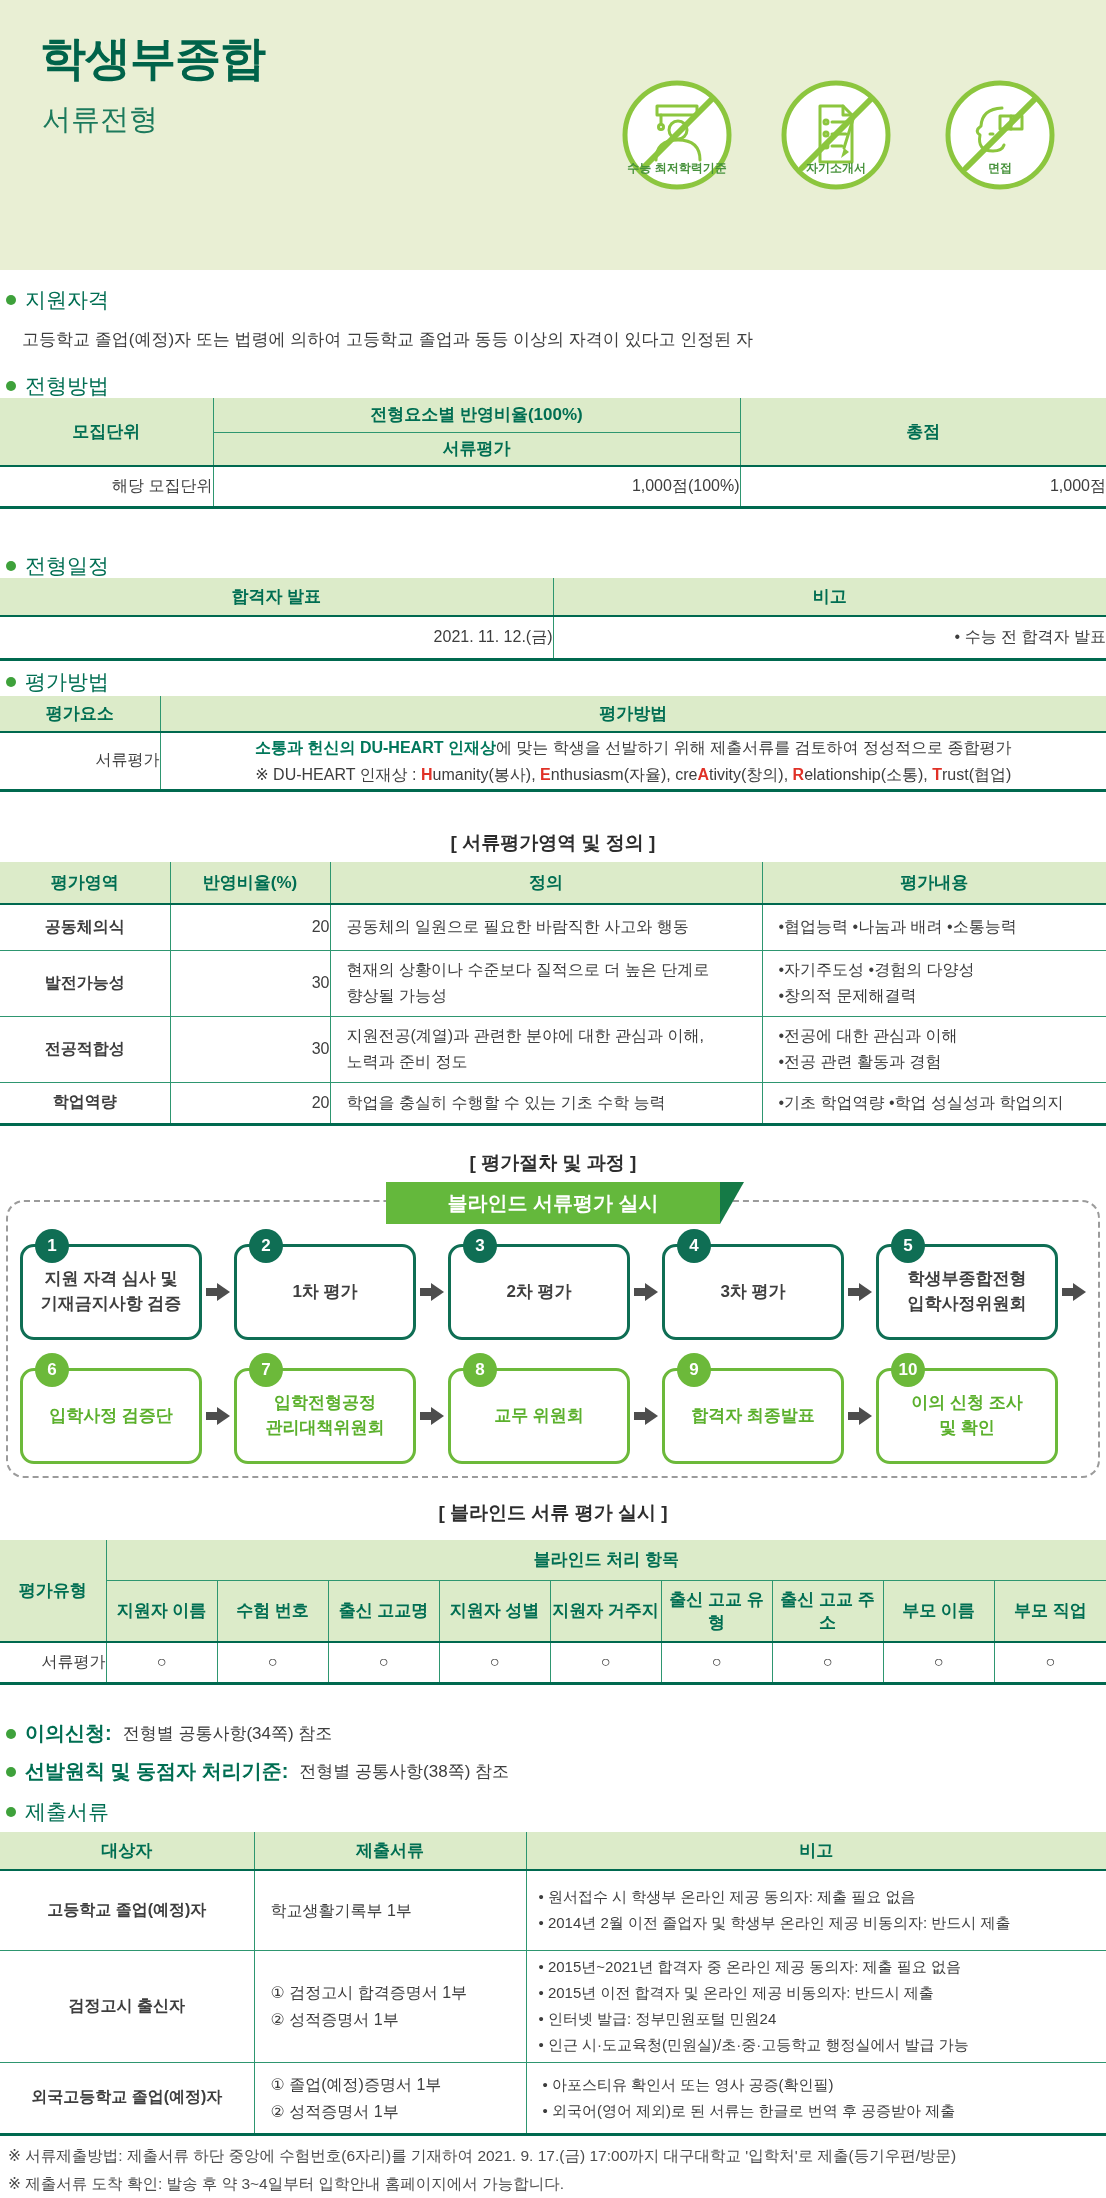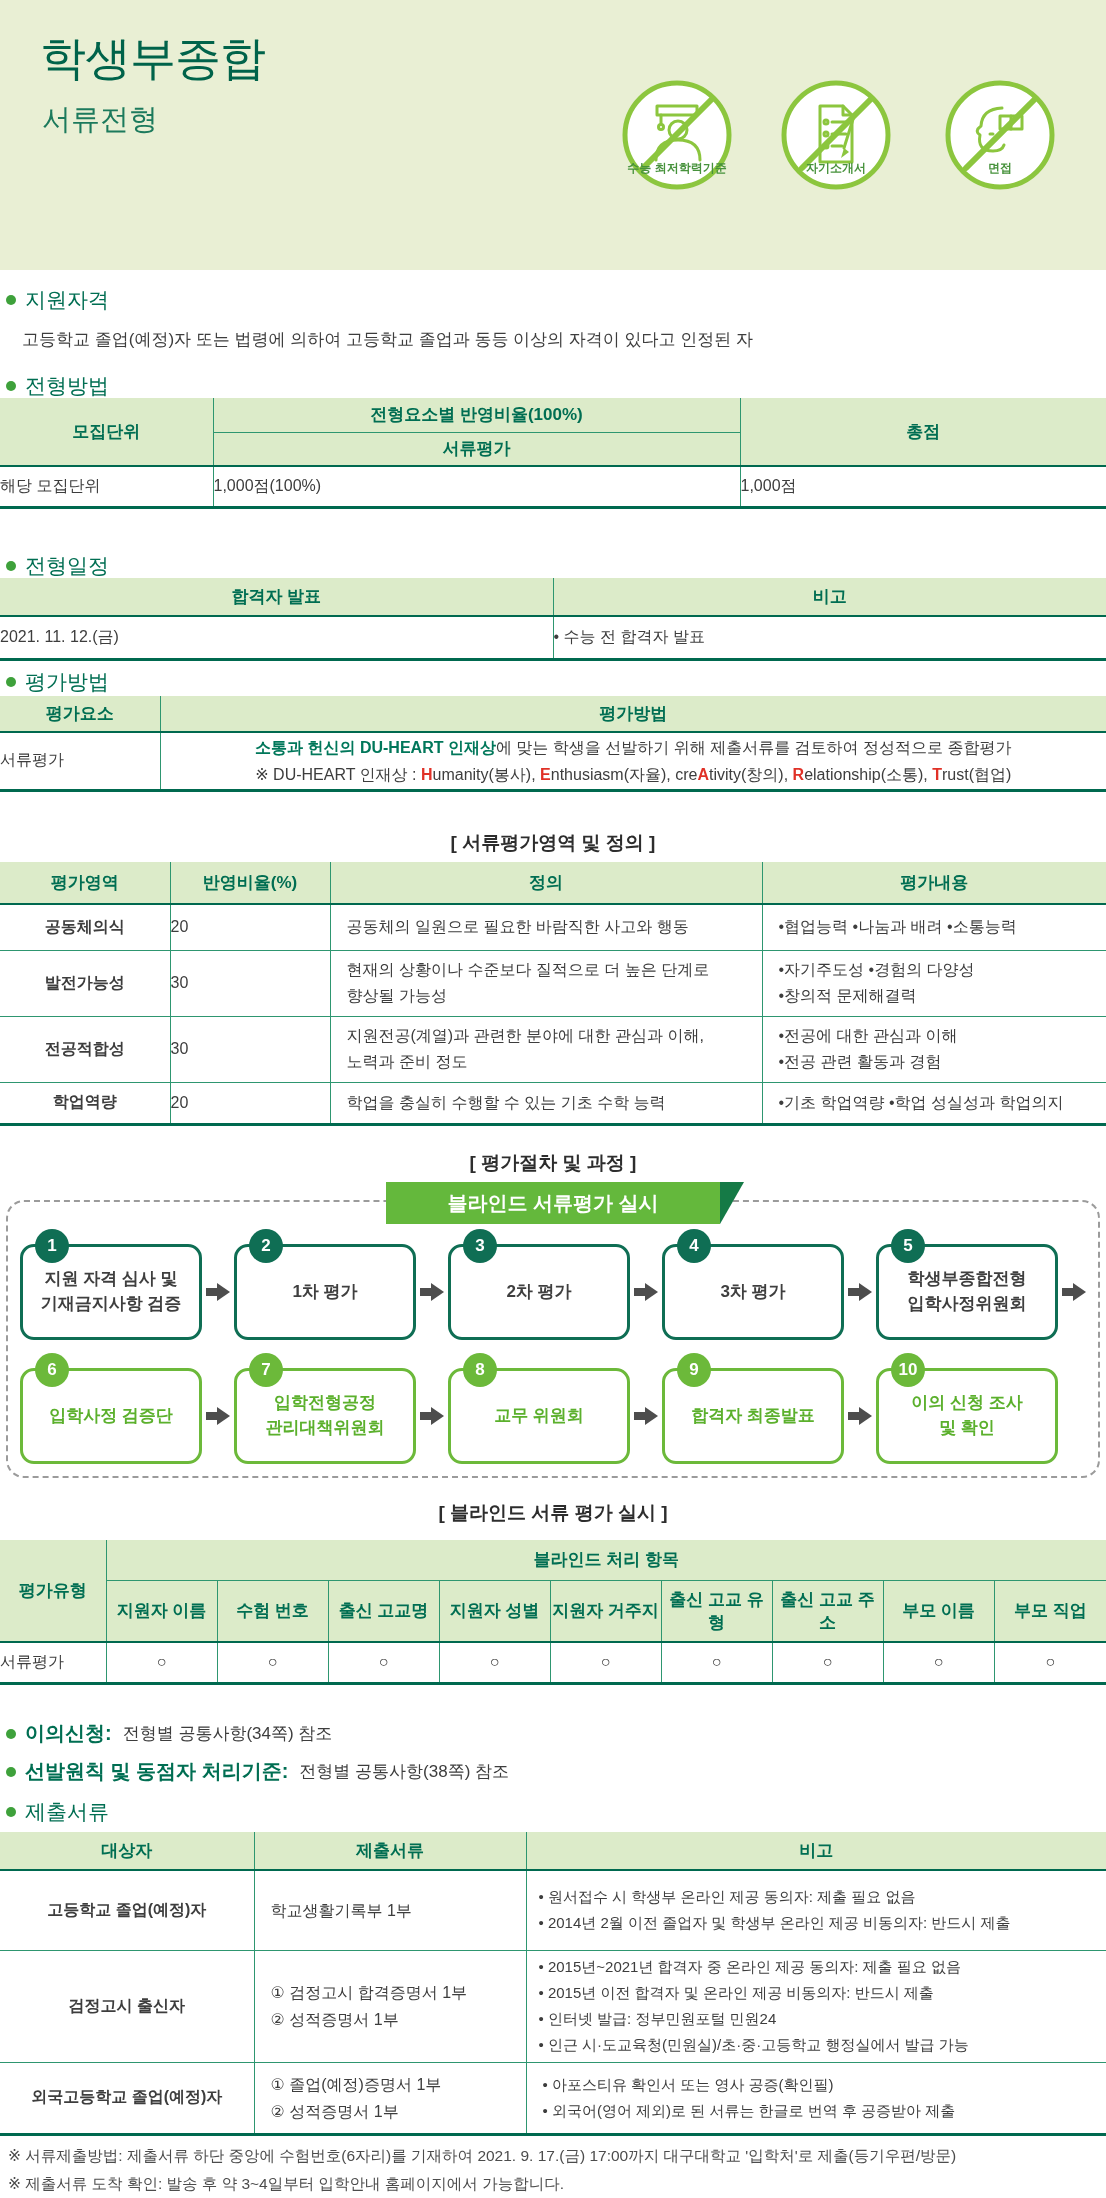--- a/index.html
+++ b/index.html
@@ -4,21 +4,21 @@
 <style>
 *{margin:0;padding:0;box-sizing:border-box}
 html,body{width:1106px;height:2198px}
 body{position:relative;overflow:hidden;background:#fff;color:#3d3d3d;
      font-family:"Liberation Sans","DejaVu Sans",sans-serif}
 .abs{position:absolute;left:0;right:0}
 .opt:empty{display:none}
 
 
 .header{top:0;height:270px;background:#e9efd4}
-.h-title{position:absolute;left:40px;top:28px;font-size:46px;font-weight:400;color:#00634a;letter-spacing:-1px}
+.h-title{position:absolute;left:40px;top:28px;font-size:46px;font-weight:700;color:#00634a;letter-spacing:-1px}
 .h-sub{position:absolute;left:42px;top:100px;font-size:29px;color:#1c7a5c}
 .badge{position:absolute;top:78px;width:112px;height:114px}
 .badge svg{position:absolute;left:0;top:0}
 .badge-label{position:absolute;left:0;right:0;bottom:15px;text-align:center;
              font-size:12px;font-weight:bold;color:#47923c}
 
 
 .sec-h{display:flex;align-items:center;gap:9px;padding-left:6px}
 .sec-h .dot{width:10px;height:10px;border-radius:50%;background:#3ea13b;flex:0 0 auto}
 .sec-h .txt{font-size:21px;font-weight:normal;color:#006e52}
@@ -27,21 +27,21 @@
 .q-body{padding-left:22px;font-size:17px;color:#3d3d3d}
 
 
 table.t{border-collapse:collapse;table-layout:fixed;width:1106px;border-bottom:3px solid #00694f}
 table.t td{vertical-align:middle;font-size:16px;color:#3d3d3d}
 tr.th td{background:#dcebc9;color:#006e52;font-weight:bold;font-size:17px;text-align:center}
 td.vl{border-left:1px solid #2e9670}
 td.bbthin{border-bottom:1px solid #2e9670}
 tr.body-first td{border-top:2px solid #00694f}
 tr.rsep td{border-top:1px solid #2e9670}
-td.c{text-align:left}
+td.c{text-align:right}
 td.teal{color:#00775a;font-weight:bold;font-size:16.5px;text-align:center}
 td.pad{padding-left:16px}
 .line{line-height:26px}
 .center-line{text-align:center;line-height:27px}
 .teal-b{color:#00775a;font-weight:bold}
 .red{color:#e03127;font-weight:bold}
 td.mark{text-align:center;font-size:17px;color:#2f2f2f}
 .note{font-size:15px;line-height:26px;color:#3d3d3d}
 .docline{font-size:16px;line-height:27px}
 

